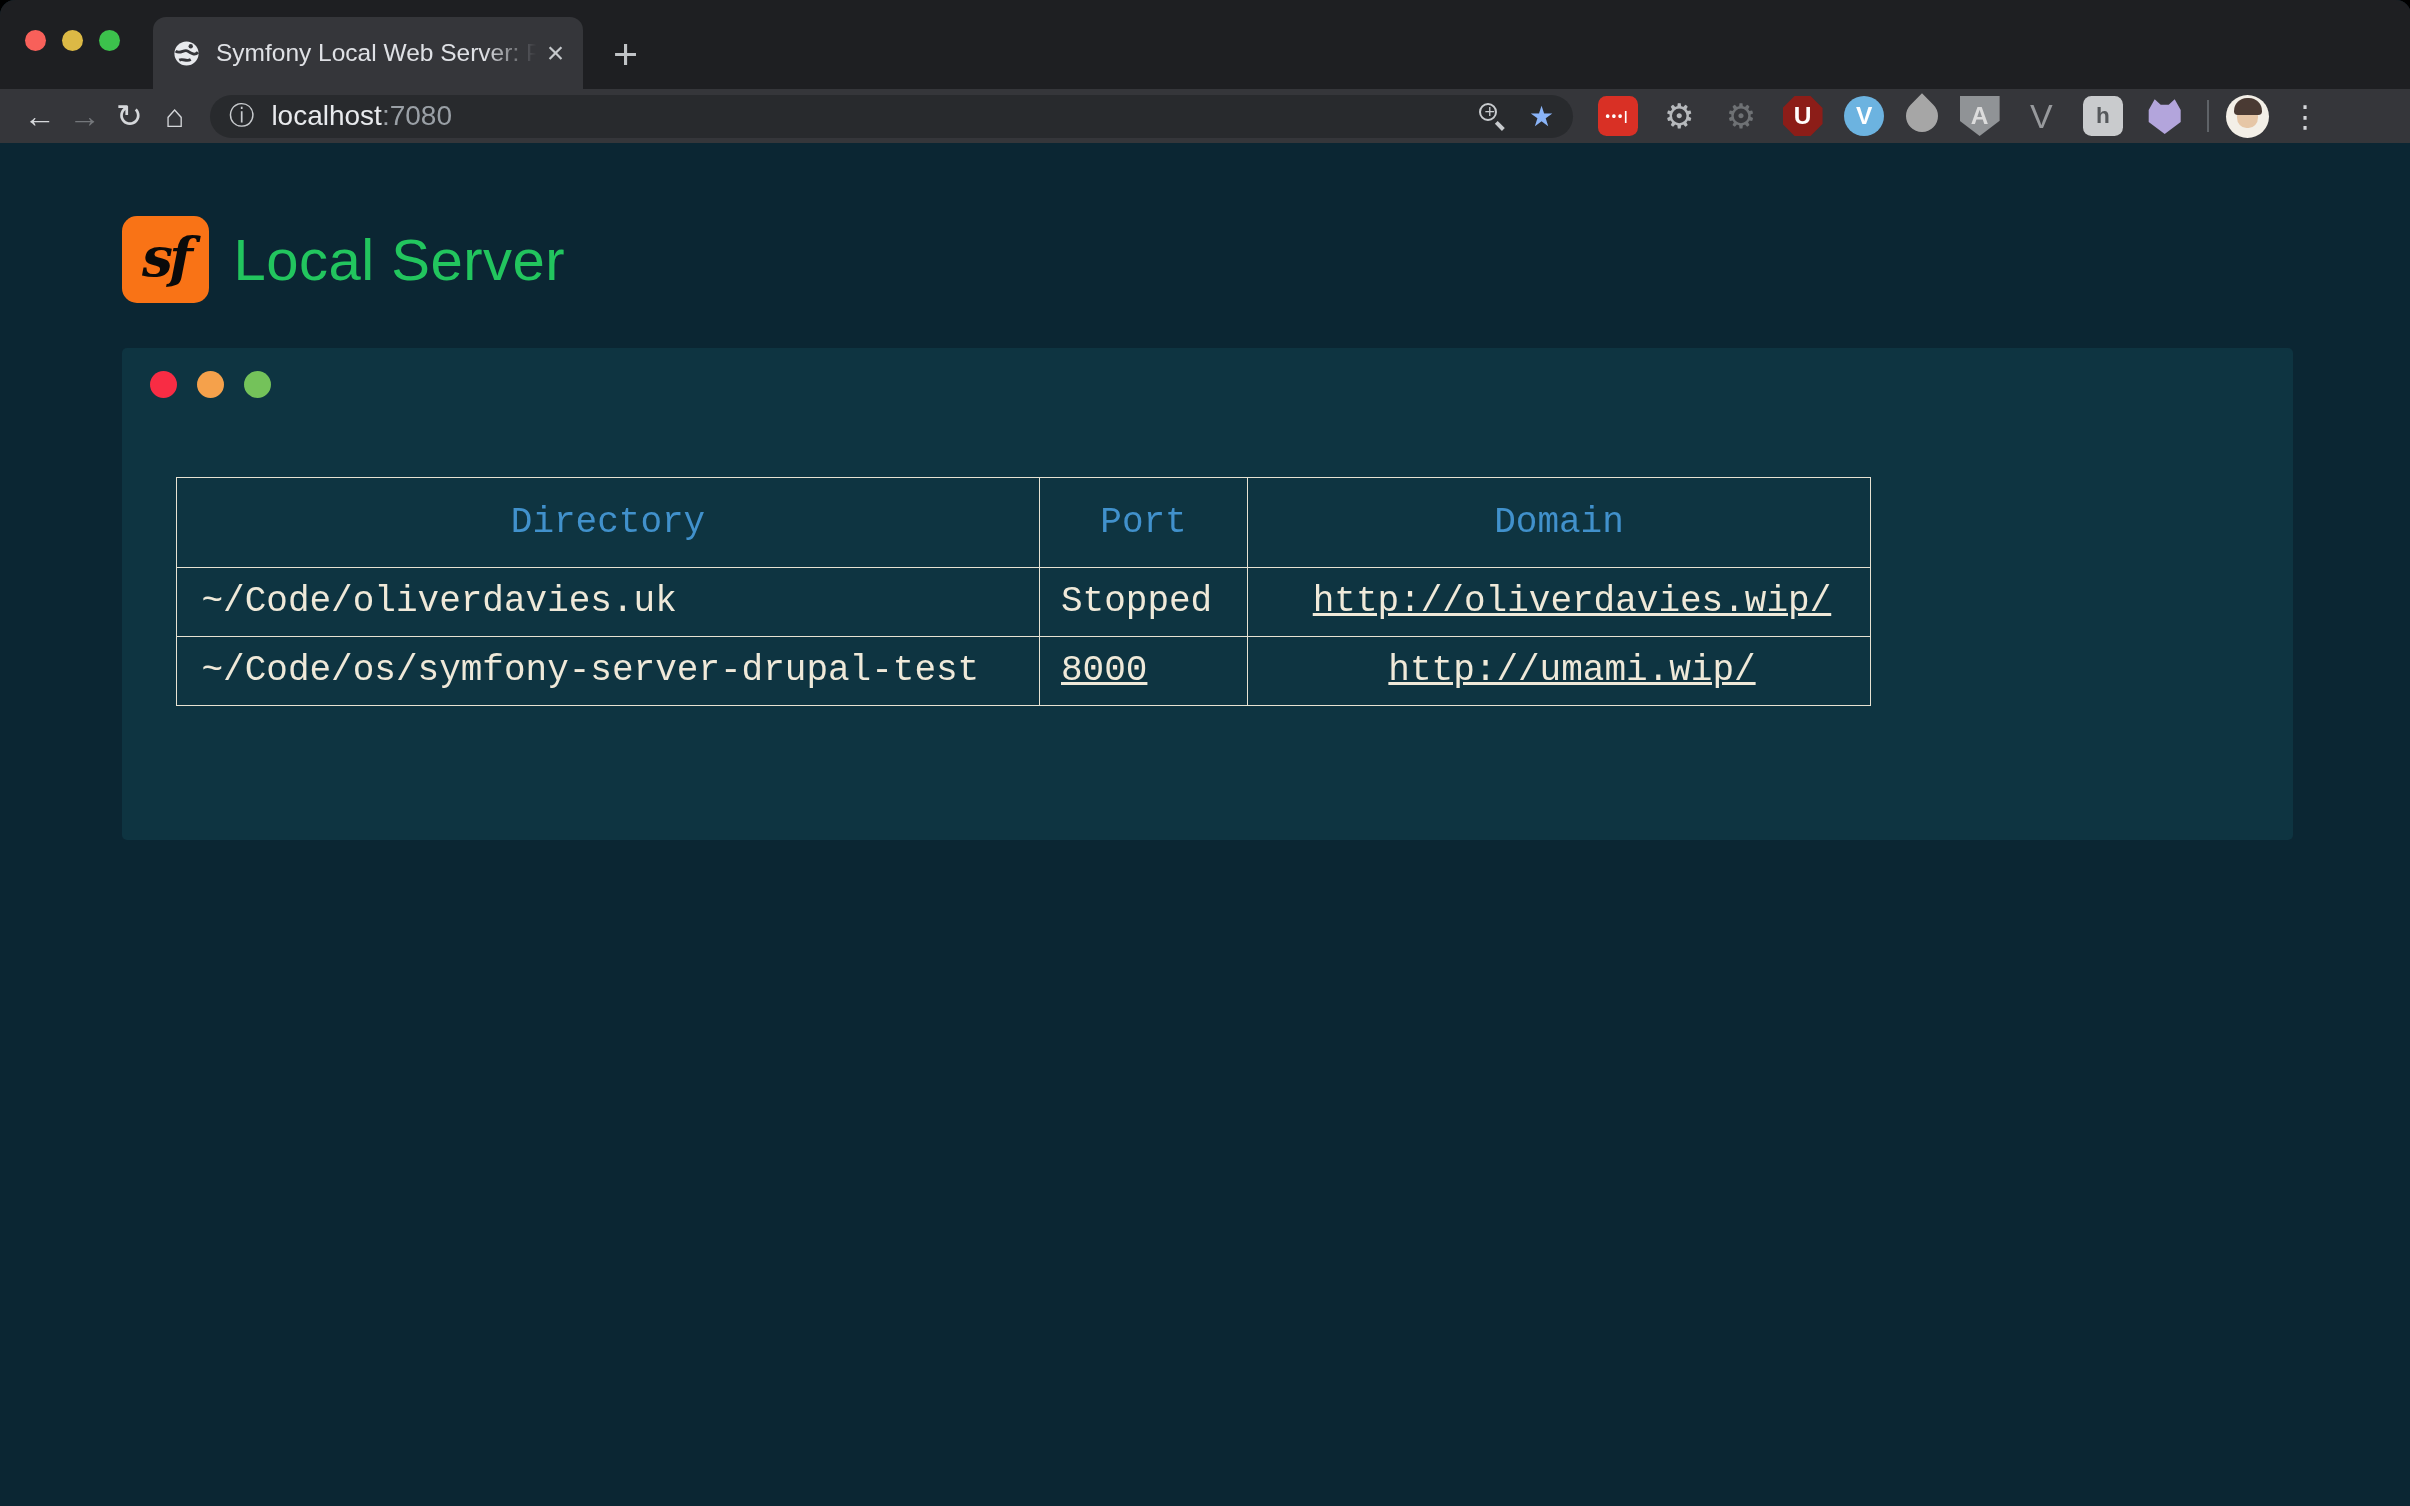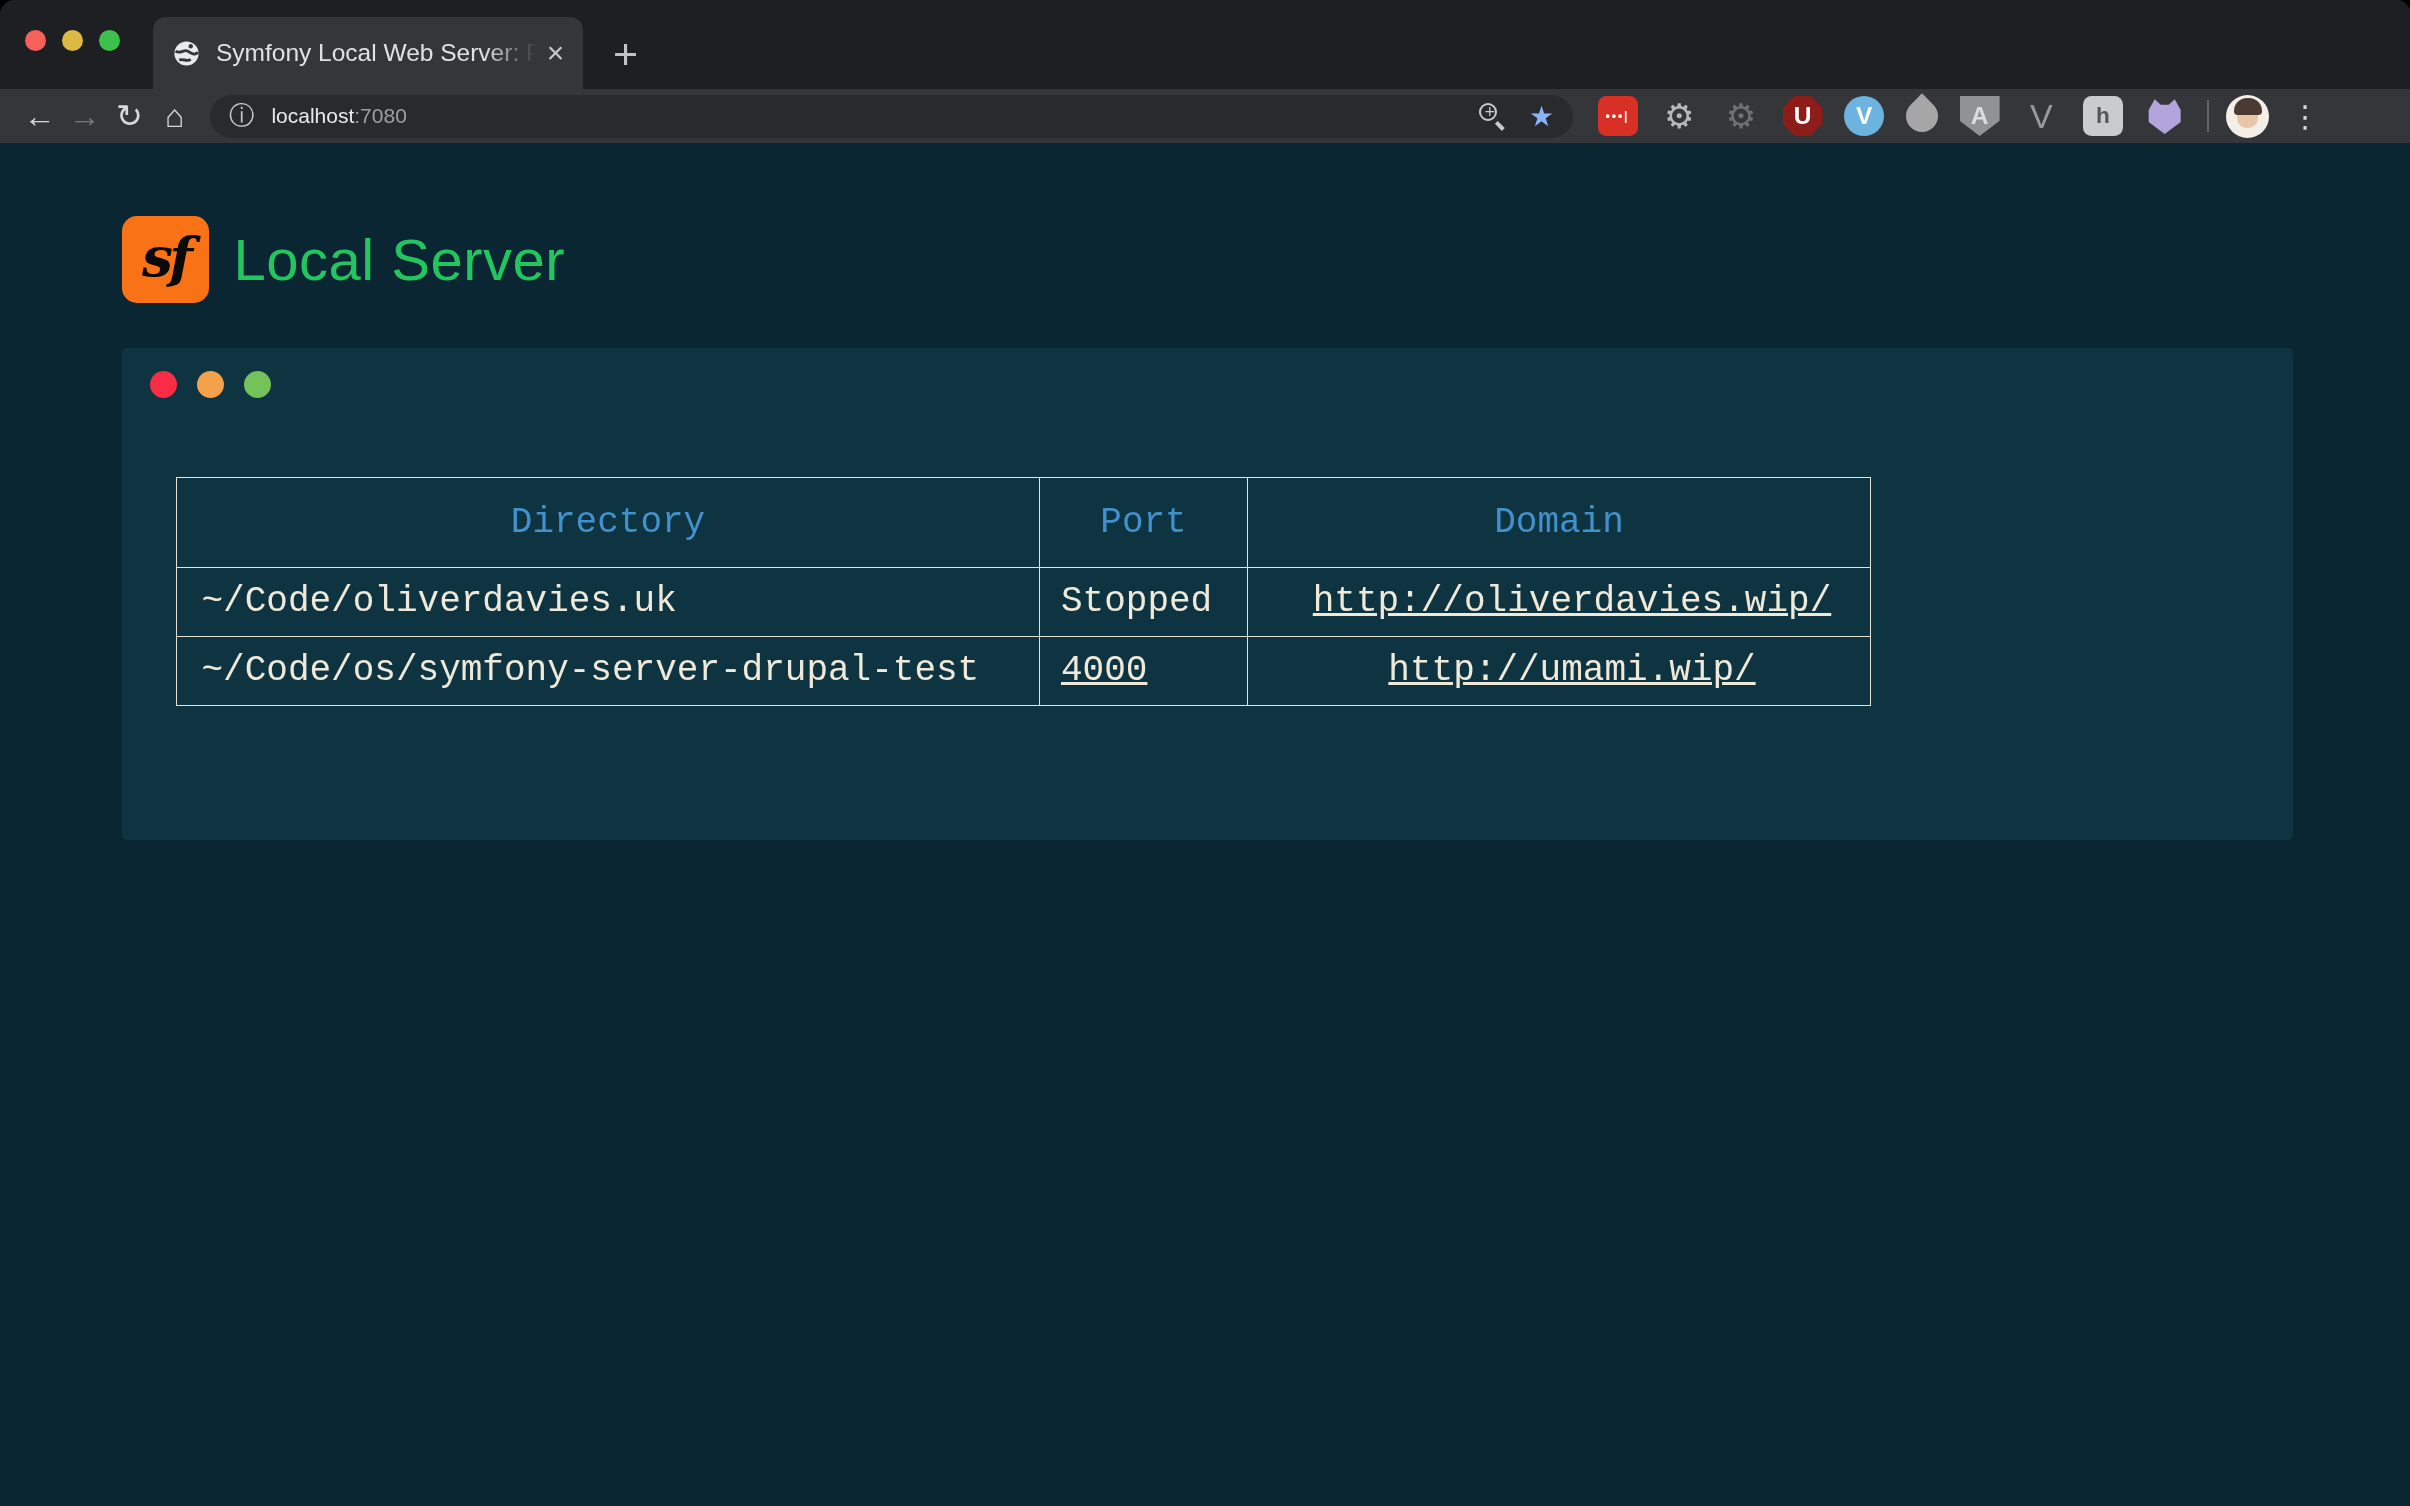--- a/index.html
+++ b/index.html
@@ -20,21 +20,21 @@
   .tab-close { font-size:30px; color:#c6c9cc; line-height:1; padding:0 3.8px; flex:0 0 auto; }
   .newtab { margin-left:30px; margin-bottom:13px; font-size:43px; font-weight:300; color:#c0c3c6; line-height:1; }
 
   
   .toolbar { height:54px; background:#35363a; display:flex; align-items:center; padding:0 17px; }
   .navbtn { width:45px; text-align:center; font-size:32px; color:#d5d7da; line-height:1; }
   .navbtn.disabled { color:#74777b; }
   .urlbar { margin-left:13px; width:1363px; height:43px; background:#282a2d; border-radius:21.7px;
             display:flex; align-items:center; padding:0 19px; }
   .info-icon { font-size:25.4px; color:#c8cbce; }
-  .url-text { margin-left:17px; font-size:21px; }
+  .url-text { margin-left:17px; font-size:28px; }
   .url-host { color:#e8eaed; } .url-port { color:#9aa0a6; }
   .urlbar .spacer { flex:1; }
   .magnifier { position:relative; width:30px; height:30px; margin-right:21px; }
   .magnifier .lens { position:absolute; left:0.9px; top:1.9px; width:18px; height:18px; border:2.8px solid #c8cbce; border-radius:50%; }
   .magnifier .plus { position:absolute; left:6.6px; top:0.9px; font-size:18px; color:#c8cbce; }
   .magnifier .handle { position:absolute; left:20px; top:20px; width:3.8px; height:10.4px; background:#c8cbce; transform:rotate(-45deg); }
   .star { font-size:28px; color:#8ab4f8; }
 
   .extensions { display:flex; align-items:center; gap:21.7px; margin-left:24.5px; }
   .ext { width:40px; height:40px; display:flex; align-items:center; justify-content:center;
@@ -169,21 +169,21 @@
           </tr>
         </thead>
         <tbody>
           <tr>
             <td class="dir">~/Code/oliverdavies.uk</td>
             <td class="port">Stopped</td>
             <td class="domain"><a>http://oliverdavies.wip/</a></td>
           </tr>
           <tr>
             <td class="dir">~/Code/os/symfony-server-drupal-test</td>
-            <td class="port"><a>4000</a></td>
+            <td class="port"><a>8000</a></td>
             <td class="domain"><a>http://umami.wip/</a></td>
           </tr>
         </tbody>
       </table>
     </div>
   </div>
 </div>
 
 
 </body></html>

